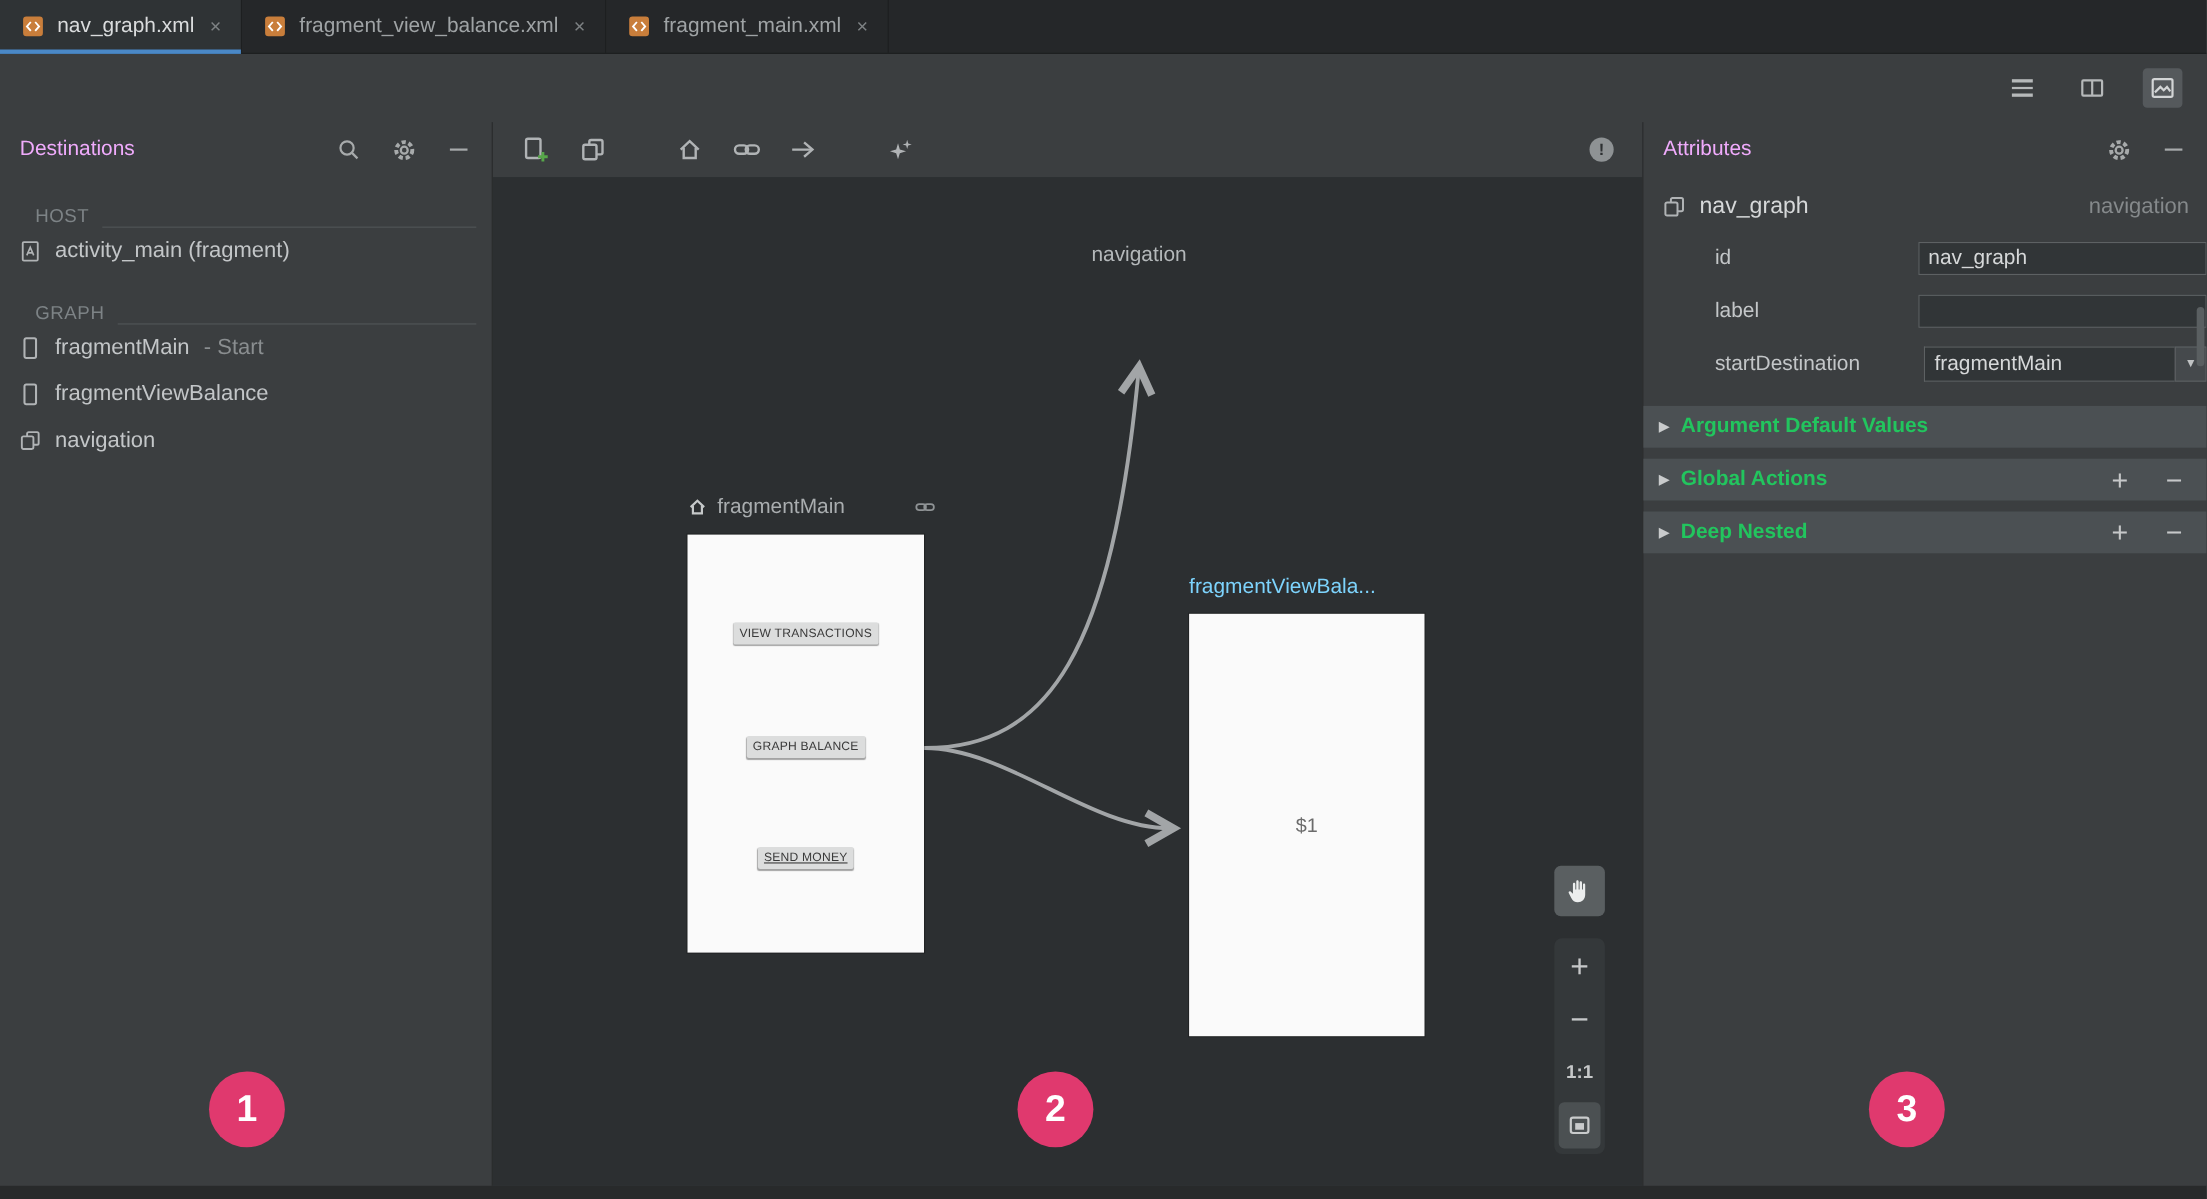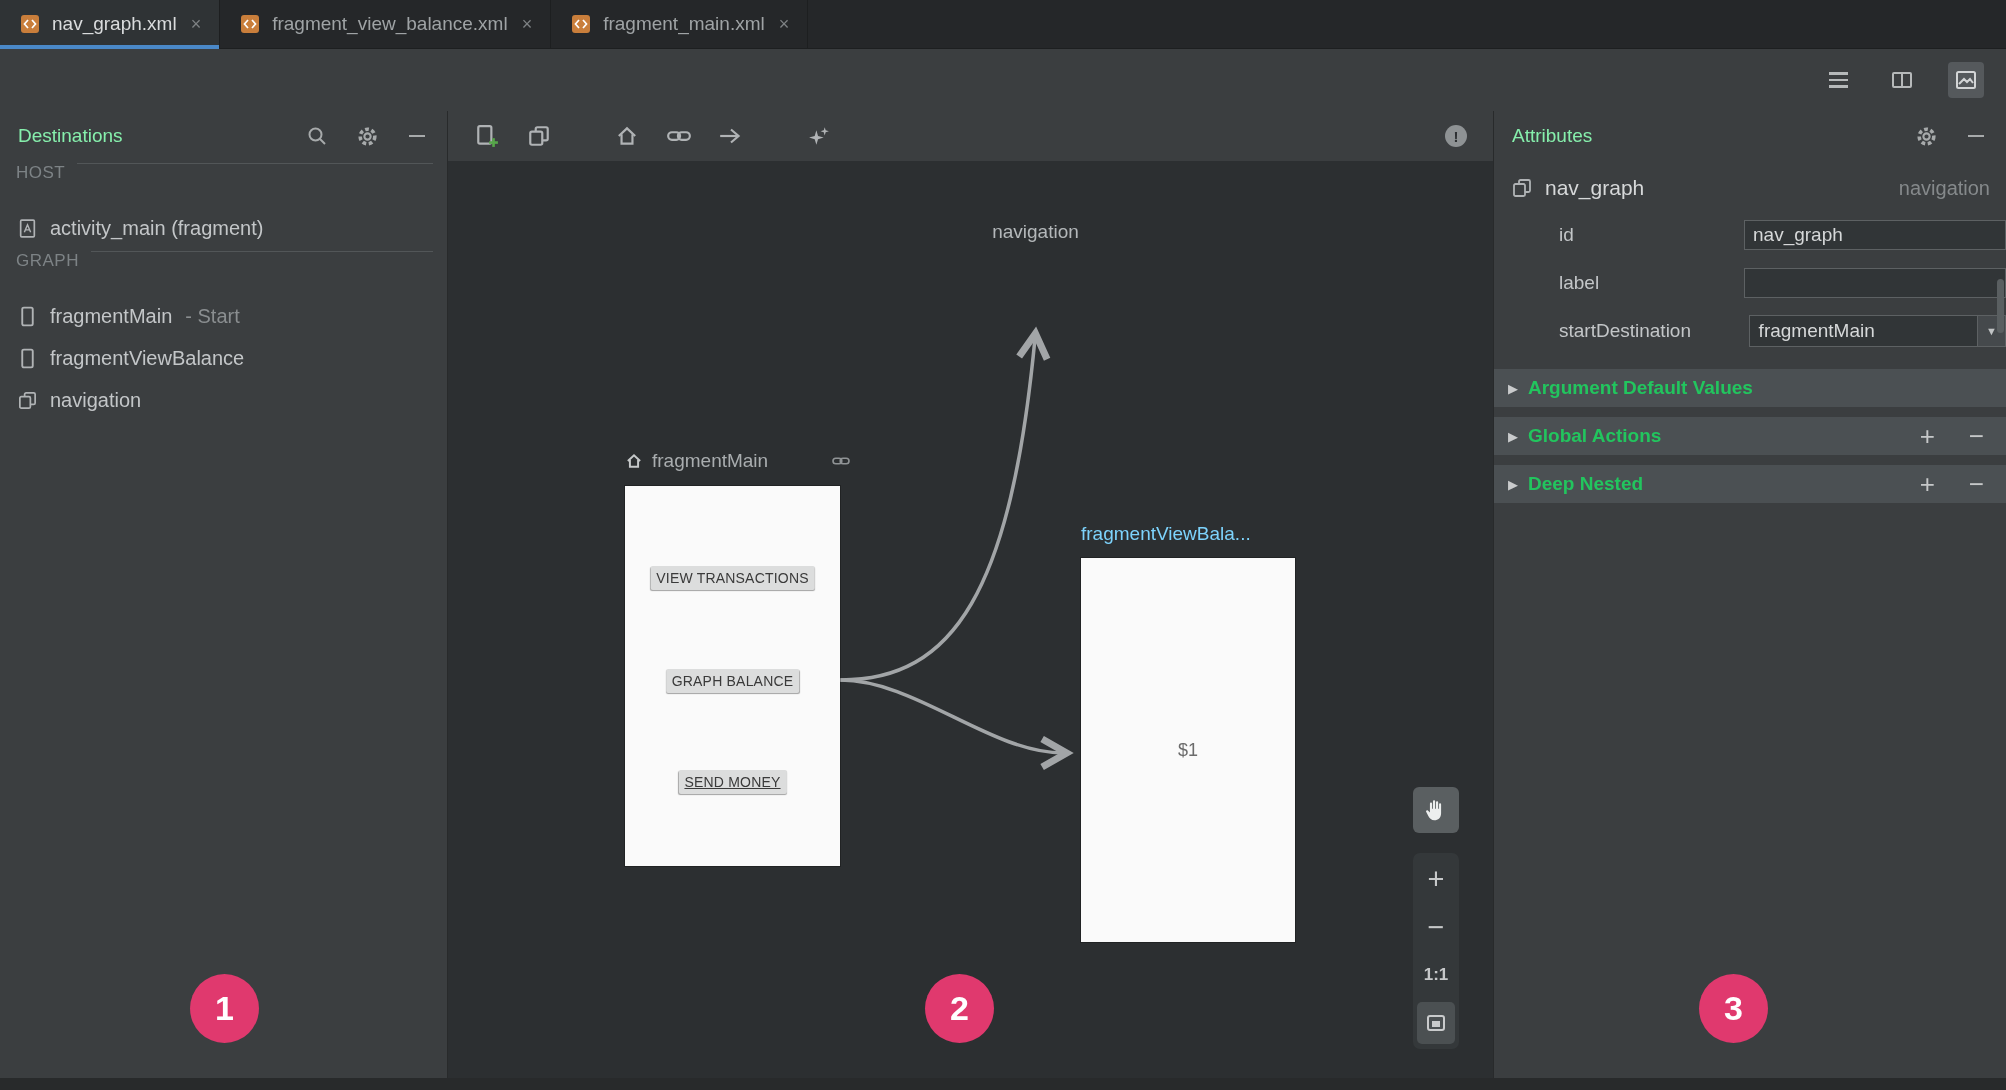--- a/index.html
+++ b/index.html
@@ -20,26 +20,26 @@
   .bars { display:flex; flex-direction:column; gap:4px; }
   .bars i { display:block; width:19px; height:2.4px; background:#b6b9ba; }
 
   
   .main { display:flex; height:967px; }
   .panel.left  { width:448px; border-right:1px solid #282a2b; }
   .center { flex:1; display:flex; flex-direction:column; min-width:0; }
   .panel.right { width:513px; border-left:1px solid #282a2b; position:relative; }
 
   .panel-header { height:50px; display:flex; align-items:center; padding:0 18px; gap:26px; flex:none; }
-  .panel-title { font-size:19px; color:#86efac; margin-right:auto; }
+  .panel-title { font-size:19px; color:#f0abfc; margin-right:auto; }
   .hicon { display:flex; align-items:center; justify-content:center; width:24px; height:24px; }
   .minus-bar { width:16px; height:2.5px; background:#a7aaab; }
 
   
-  .section-h { display:flex; align-items:flex-start; height:44px; padding-left:16px; margin-top:2px; }
+  .section-h { display:flex; align-items:flex-end; height:44px; padding-left:32px; margin-top:2px; }
   .section-h span { font-size:17px; color:#7d8386; letter-spacing:.5px; }
   .section-h .rule { flex:1; height:1px; background:#525658; margin:0 14px 0 12px; }
   .dest-item { display:flex; align-items:center; gap:11px; height:42px; padding-left:15px; font-size:20px; color:#c3c6c8; }
   .dest-suffix { color:#8a8e90; margin-left:2px; }
 
   
   .canvas-toolbar { height:50px; display:flex; align-items:center; gap:26px; padding:0 26px; }
   .ct-icon { display:flex; align-items:center; justify-content:center; width:26px; height:26px; }
   .group-gap { width:10px; }
   .warning { margin-left:auto; width:22px; height:22px; border-radius:50%; background:#8e9294; color:#2d3032; font-weight:bold; font-size:15px; display:flex; align-items:center; justify-content:center; }
@@ -47,21 +47,21 @@
   
   .canvas { position:relative; flex:1; background:#2c2f31; overflow:hidden; }
   .arrows { position:absolute; left:0; top:0; width:100%; height:100%; }
 
   .nested-title { position:absolute; left:483px; top:60px; width:209px; text-align:center; font-size:19px; color:#b4b8ba; }
   .nested-box { position:absolute; left:483px; top:101px; width:209px; height:49px; background:#54585b; border-radius:5px; display:flex; align-items:center; justify-content:center; font-size:15px; font-weight:bold; letter-spacing:.4px; color:#8b9093; }
 
   .fm-title { position:absolute; left:177px; top:286px; width:226px; height:28px; display:flex; align-items:center; gap:9px; font-size:19px; color:#a9adaf; }
   .fm-title .link-ic { margin-left:auto; }
   .fm-frame { position:absolute; left:177px; top:325px; width:215px; height:380px; background:#FAFAFA; box-shadow:0 0 0 1px rgba(0,0,0,.25); }
-  .chip { position:absolute; left:50%; transform:translateX(-50%); background:#dcdddd; color:#3a3a3a; font-size:14px; letter-spacing:.2px; padding:4px 6px; border-radius:2px; box-shadow:0 1px 1px rgba(0,0,0,.35); white-space:nowrap;text-align:center; }
+  .chip { position:absolute; left:50%; transform:translateX(-50%); background:#dcdddd; color:#3a3a3a; font-size:11px; letter-spacing:.2px; padding:4px 6px; border-radius:2px; box-shadow:0 1px 1px rgba(0,0,0,.35); white-space:nowrap;text-align:center; }
   .chip1 { top:80px; } .chip2 { top:183px; } .chip3 { top:284px;text-decoration:underline; }
 
   .fvb-title { position:absolute; left:633px; top:362px; font-size:19px; color:#7dd3fc; }
   .fvb-frame { position:absolute; left:633px; top:397px; width:214px; height:384px; background:#FAFAFA; box-shadow:0 0 0 1px rgba(0,0,0,.25); display:flex; align-items:center; justify-content:center; font-size:18px; color:#6b6b6b; }
 
   .pan-btn { position:absolute; left:965px; top:626px; width:46px; height:46px; background:#5a5f61; border-radius:6px; display:flex; align-items:center; justify-content:center; }
   .zoom-col { position:absolute; left:965px; top:692px; width:46px; background:#34383a; border-radius:7px; padding:2px 0; display:flex; flex-direction:column; }
   .zoom-item { height:48px; display:flex; align-items:center; justify-content:center; color:#c6c8c9; }
   .zoom-glyph { font-size:29px; line-height:1; }
   .zoom-ratio { font-size:17px; font-weight:bold; }

